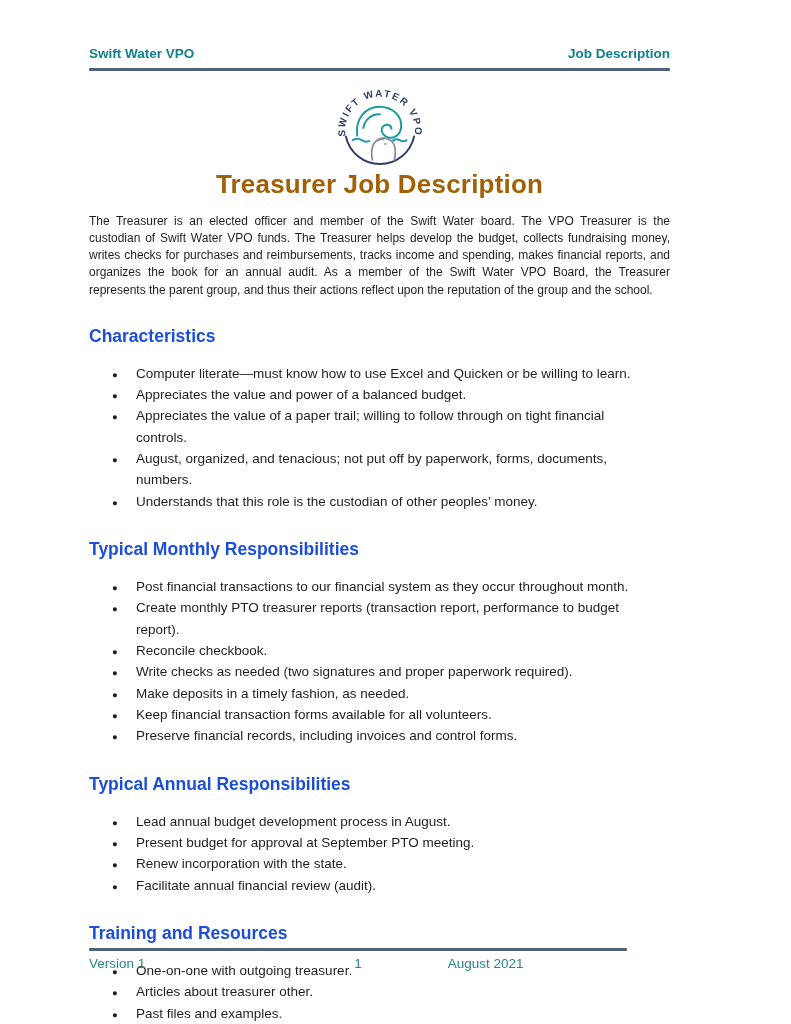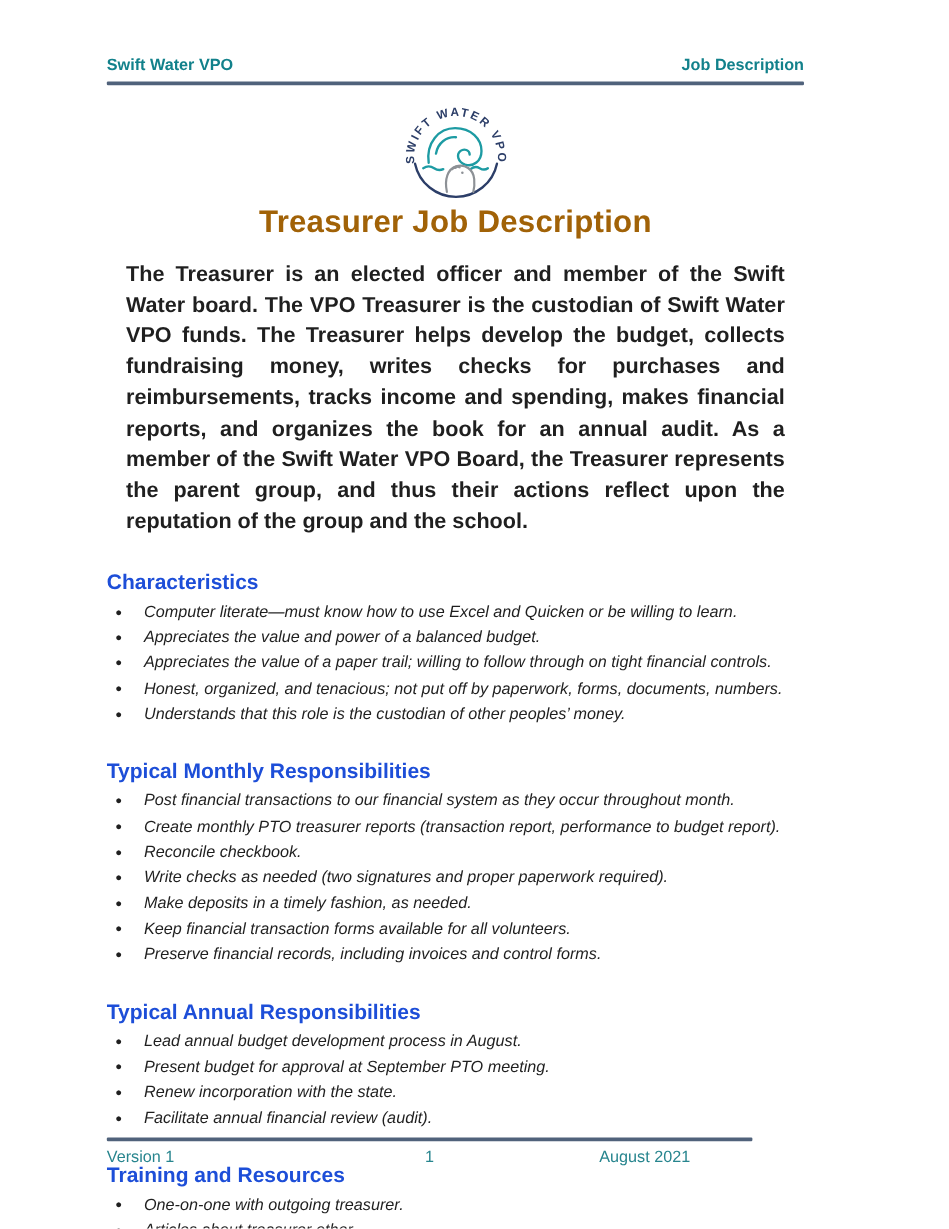--- a/index.html
+++ b/index.html
@@ -21,44 +21,43 @@
   
   .logo-wrap { display:flex; justify-content:center; margin-top:10px; }
   .logo-wrap svg { width:92px; height:88px; display:block; }
   
   .doc-title {
     text-align:center; color:#a16207; font-weight:bold;
     font-size:26px; margin:0 0 13px 0; letter-spacing:0.2px;
   }
   
   .intro {
-    font-size:18px; line-height:1.43; text-align:justify;
-    margin:16px;
-    font-weight:bold;
+    font-size:12px; line-height:1.43; text-align:justify;
+    margin:0;
   }
   
   .section-title {
     color:#1d4ed8; font-weight:bold; font-size:17.5px;
     margin:27px 0 3px 0;
   }
-  ul.bullets { list-style:none; margin:0; padding:0;font-style:italic; }
+  ul.bullets { list-style:none; margin:16px; padding:0; }
   ul.bullets li {
     position:relative; padding-left:31px;
     font-size:13.5px; line-height:1.58;
   }
   ul.bullets li::before {
     content:"●"; position:absolute; left:7px; top:4px;
     font-size:9.5px; color:#1f1f1f;
   }
   
   .footer { position:absolute; left:89px; right:89px; top:948px; }
   .ftr-row { display:flex; align-items:baseline; margin-top:5px; color:#27858E; font-size:13.5px; }
   .ftr-cell { flex:1; }
   .ftr-center { text-align:center; }
-  .ftr-right { text-align:center; }
+  .ftr-right { text-align:left; }
 </style>
 </head>
 <body>
 
 <div class="page">
 
   <div class="hdr-row">
     <span class="hdr-text">Swift Water VPO</span>
     <span class="hdr-text">Job Description</span>
   </div>
@@ -96,21 +95,21 @@
   <h1 class="doc-title">Treasurer Job Description</h1>
 
   <p class="intro">The Treasurer is an elected officer and member of the Swift Water board. The VPO Treasurer is the custodian of Swift Water VPO funds.  The Treasurer helps develop the budget, collects fundraising money, writes checks for purchases and reimbursements, tracks income and spending, makes financial reports, and organizes the book for an annual audit.  As a member of the Swift Water VPO Board, the Treasurer represents the parent group, and thus their actions reflect upon the reputation of the group and the school.</p>
 
   <div>
     <div class="section-title">Characteristics</div>
     <ul class="bullets">
       <li>Computer literate—must know how to use Excel and Quicken or be willing to learn.</li>
       <li>Appreciates the value and power of a balanced budget.</li>
       <li>Appreciates the value of a paper trail; willing to follow through on tight financial controls.</li>
-      <li>Honest, organized, and tenacious; not put off by paperwork, forms, documents, numbers.</li>
+      <li>August, organized, and tenacious; not put off by paperwork, forms, documents, numbers.</li>
       <li>Understands that this role is the custodian of other peoples’ money.</li>
     </ul>
   </div>
 
   <div>
     <div class="section-title">Typical Monthly Responsibilities</div>
     <ul class="bullets">
       <li>Post financial transactions to our financial system as they occur throughout month.</li>
       <li>Create monthly PTO treasurer reports (transaction report, performance to budget report).</li>
       <li>Reconcile checkbook.</li>

